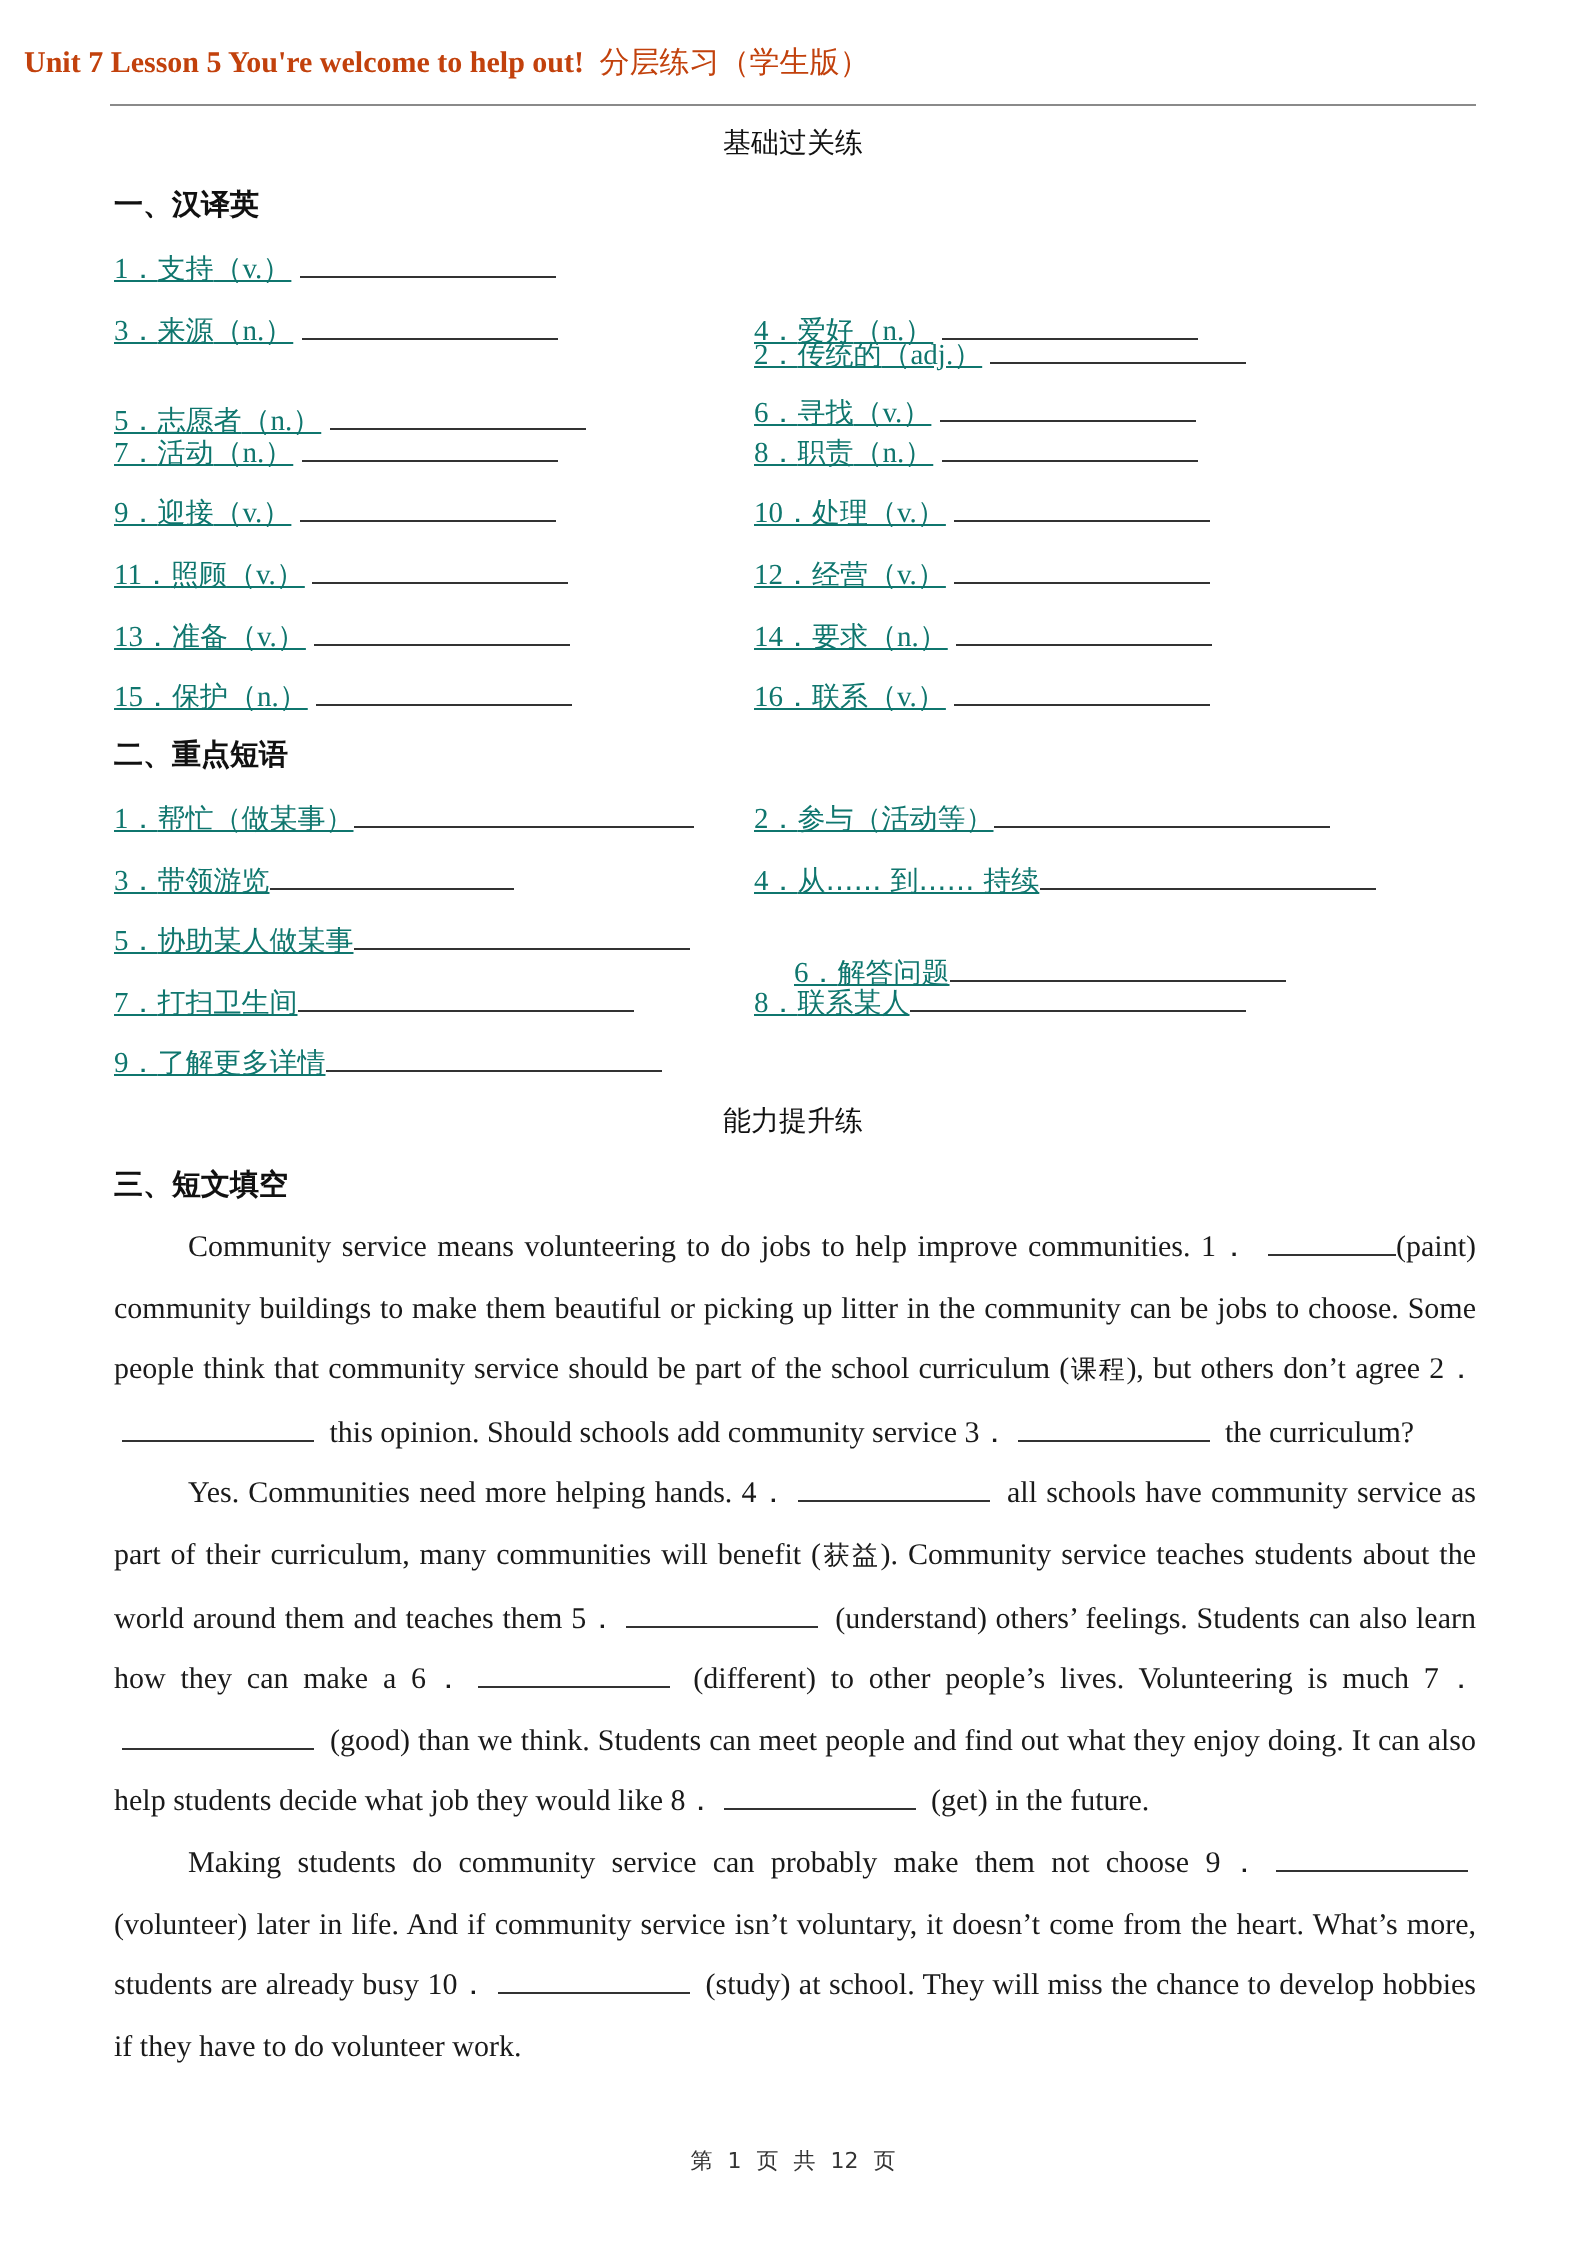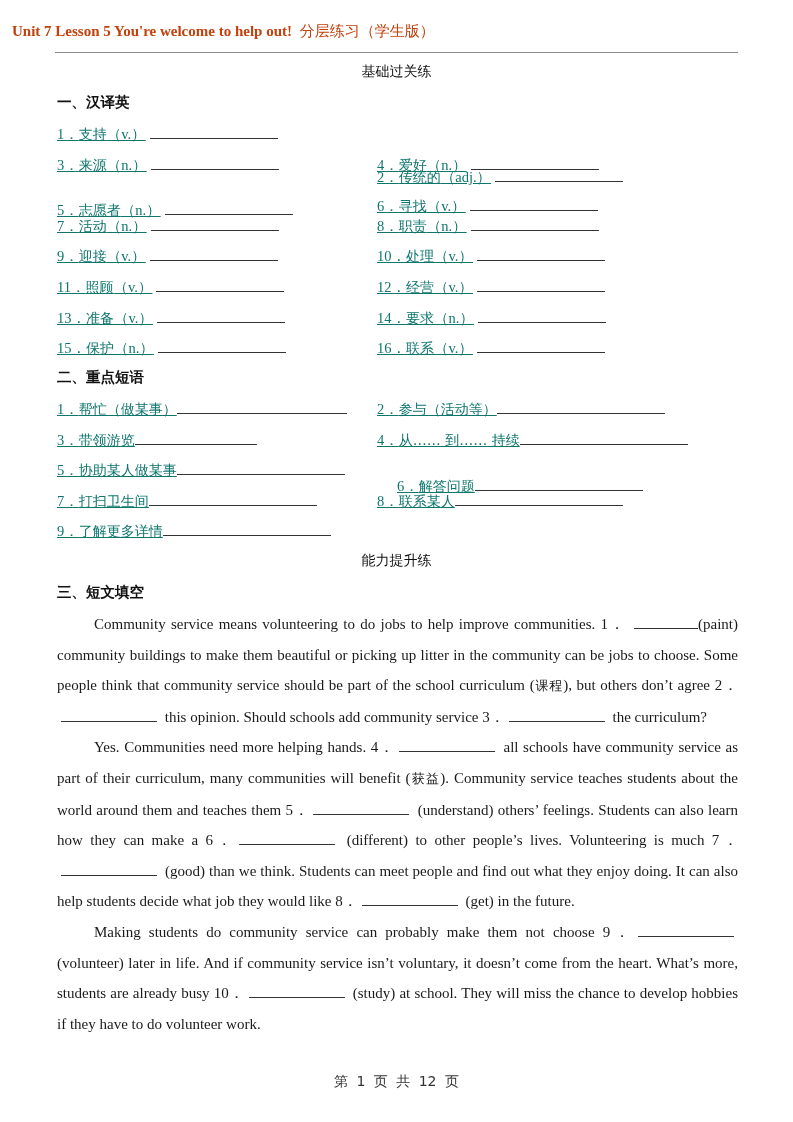--- a/index.html
+++ b/index.html
@@ -44,21 +44,21 @@
     }
     .passage p { margin: 0; text-indent: 37px; }
     .passage .gap {
       display: inline-block; border-bottom: 1px solid #333; width: 96px; height: 12px;
       margin: 0 4px;
     }
     .passage .gap.short { width: 64px; margin-left: 8px; margin-right: 0; }
     .passage .cnin { font-family: "DejaVu Sans", sans-serif; font-size: 13px; }
     .footer {
       position: absolute; left: 0; top: 1073px; width: 793px; text-align: center;
-      font-family: "DejaVu Sans", sans-serif; font-size: 14px; color: #333; word-spacing: 4px;
+      font-family: "DejaVu Sans", sans-serif; font-size: 11px; color: #333; word-spacing: 4px;
     }
   </style>
 </head>
 <body>
 
 <div class="header">
   <span>Unit 7 Lesson 5 You're welcome to help out!</span>
   <span class="cn">分层练习（学生版）</span>
 </div>
 <div class="rule"></div>

